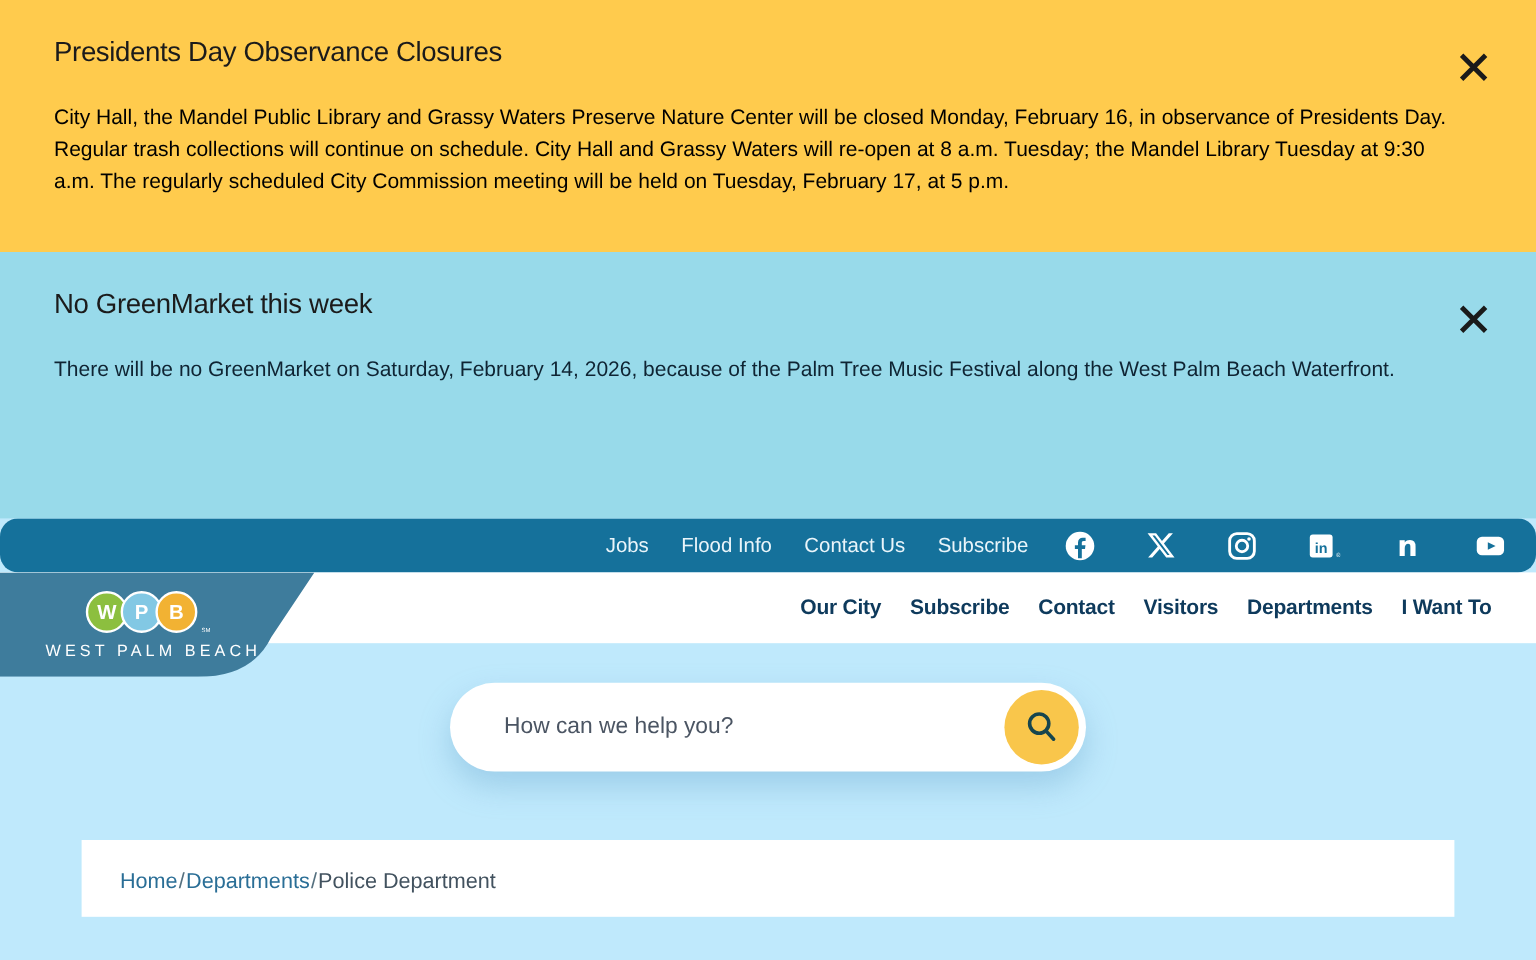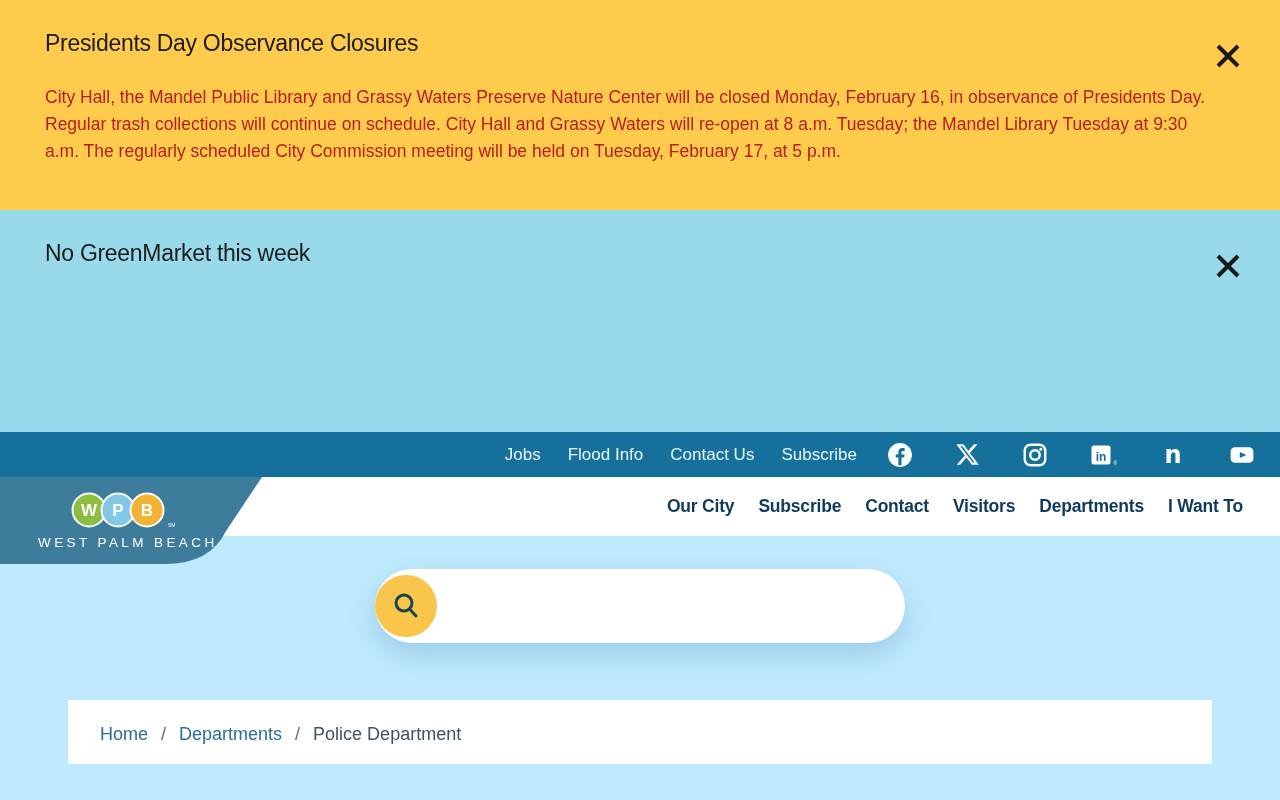--- a/index.html
+++ b/index.html
@@ -8,34 +8,35 @@
 
   
   .alert { position: relative; padding: 30px 45px 0 45px; }
   .alert-yellow { background: #FFCB4D; height: 210px; }
   .alert-blue   { background: #98DAEA; height: 222px; }
   .alert h2 {
     font-size: 23px; font-weight: normal; color: #1B1B1B; letter-spacing: -0.3px;
   }
   .alert p {
     margin-top: 27px; max-width: 1162px;
-    font-size: 17.5px; line-height: 27px; color: #b91c1c;
+    font-size: 17.5px; line-height: 27px; color: #000000;
   }
   .alert-blue p { color: #0F2433; }
   .alert-close {
     position: absolute; top: 42px; right: 38px;
     width: 28px; height: 28px; border: none; background: transparent; cursor: pointer;
     display: flex; align-items: center; justify-content: center;
   }
 
   
   .utility-bar {
     height: 45px; background: #15719B;
     display: flex; align-items: center; justify-content: flex-end;
     padding-right: 25px;
+    border-radius: 15px;
   }
   .utility-links { display: flex; gap: 27px; align-items: center; }
   .utility-links a {
     color: #EAF5FA; text-decoration: none; font-size: 17px;
   }
   .social-links { display: flex; gap: 42px; align-items: center; margin-left: 30px; }
   .social-links a { display: flex; align-items: center; }
 
   
   .main-nav {
@@ -69,21 +70,21 @@
   .search-button {
     width: 62px; height: 62px; border-radius: 50%; border: none; cursor: pointer;
     background: #F9C64B; margin-right: 6px; flex: 0 0 auto;
     display: flex; align-items: center; justify-content: center;
   }
 
   .content-card {
     width: 1144px; margin: 57px auto 0 auto; background: #FFFFFF; height: 64px;
     padding: 24px 0 0 32px;
   }
-  .breadcrumb { display: flex; align-items: flex-start; gap: 13px; font-size: 18px; }
+  .breadcrumb { display: flex; align-items: flex-start; gap: 1px; font-size: 18px; }
   .breadcrumb a { color: #2A6E96; text-decoration: none; }
   .breadcrumb .sep { color: #55707F; }
   .breadcrumb .current { color: #42525F; }
 </style>
 </head>
 <body>
 
 <section class="alert alert-yellow">
   <h2>Presidents Day Observance Closures</h2>
   <button class="alert-close">
@@ -94,20 +95,21 @@
   <p>City Hall, the Mandel Public Library and Grassy Waters Preserve Nature Center will be closed Monday, February 16, in observance of Presidents Day. Regular trash collections will continue on schedule. City Hall and Grassy Waters will re-open at 8 a.m. Tuesday; the Mandel Library Tuesday at 9:30 a.m. The regularly scheduled City Commission meeting will be held on Tuesday, February 17, at 5 p.m.</p>
 </section>
 
 <section class="alert alert-blue">
   <h2>No GreenMarket this week</h2>
   <button class="alert-close">
     <svg width="26" height="26" viewBox="0 0 26 26">
       <path d="M3 3 L23 23 M23 3 L3 23" stroke="#1A1A1A" stroke-width="4" fill="none"></path>
     </svg>
   </button>
+  <p>There will be no GreenMarket on Saturday, February 14, 2026, because of the Palm Tree Music Festival along the West Palm Beach Waterfront.</p>
 </section>
 
 <div class="utility-bar">
   <nav class="utility-links">
     <a href="#">Jobs</a>
     <a href="#">Flood Info</a>
     <a href="#">Contact Us</a>
     <a href="#">Subscribe</a>
   </nav>
   <div class="social-links">
@@ -170,20 +172,21 @@
     <a href="#">Contact</a>
     <a href="#">Visitors</a>
     <a href="#">Departments</a>
     <a href="#">I Want To</a>
   </nav>
 </header>
 
 <div class="page-lower">
   <div class="search-wrap">
     <div class="search-pill">
+      <input type="text" placeholder="How can we help you?" style="">
       <button class="search-button">
         <svg width="30" height="30" viewBox="0 0 30 30">
           <circle cx="13" cy="12" r="8" fill="none" stroke="#17464E" stroke-width="3"></circle>
           <line x1="19" y1="18.5" x2="25" y2="25" stroke="#17464E" stroke-width="3" stroke-linecap="round"></line>
         </svg>
       </button>
     </div>
   </div>
 
   <main class="content-card">

